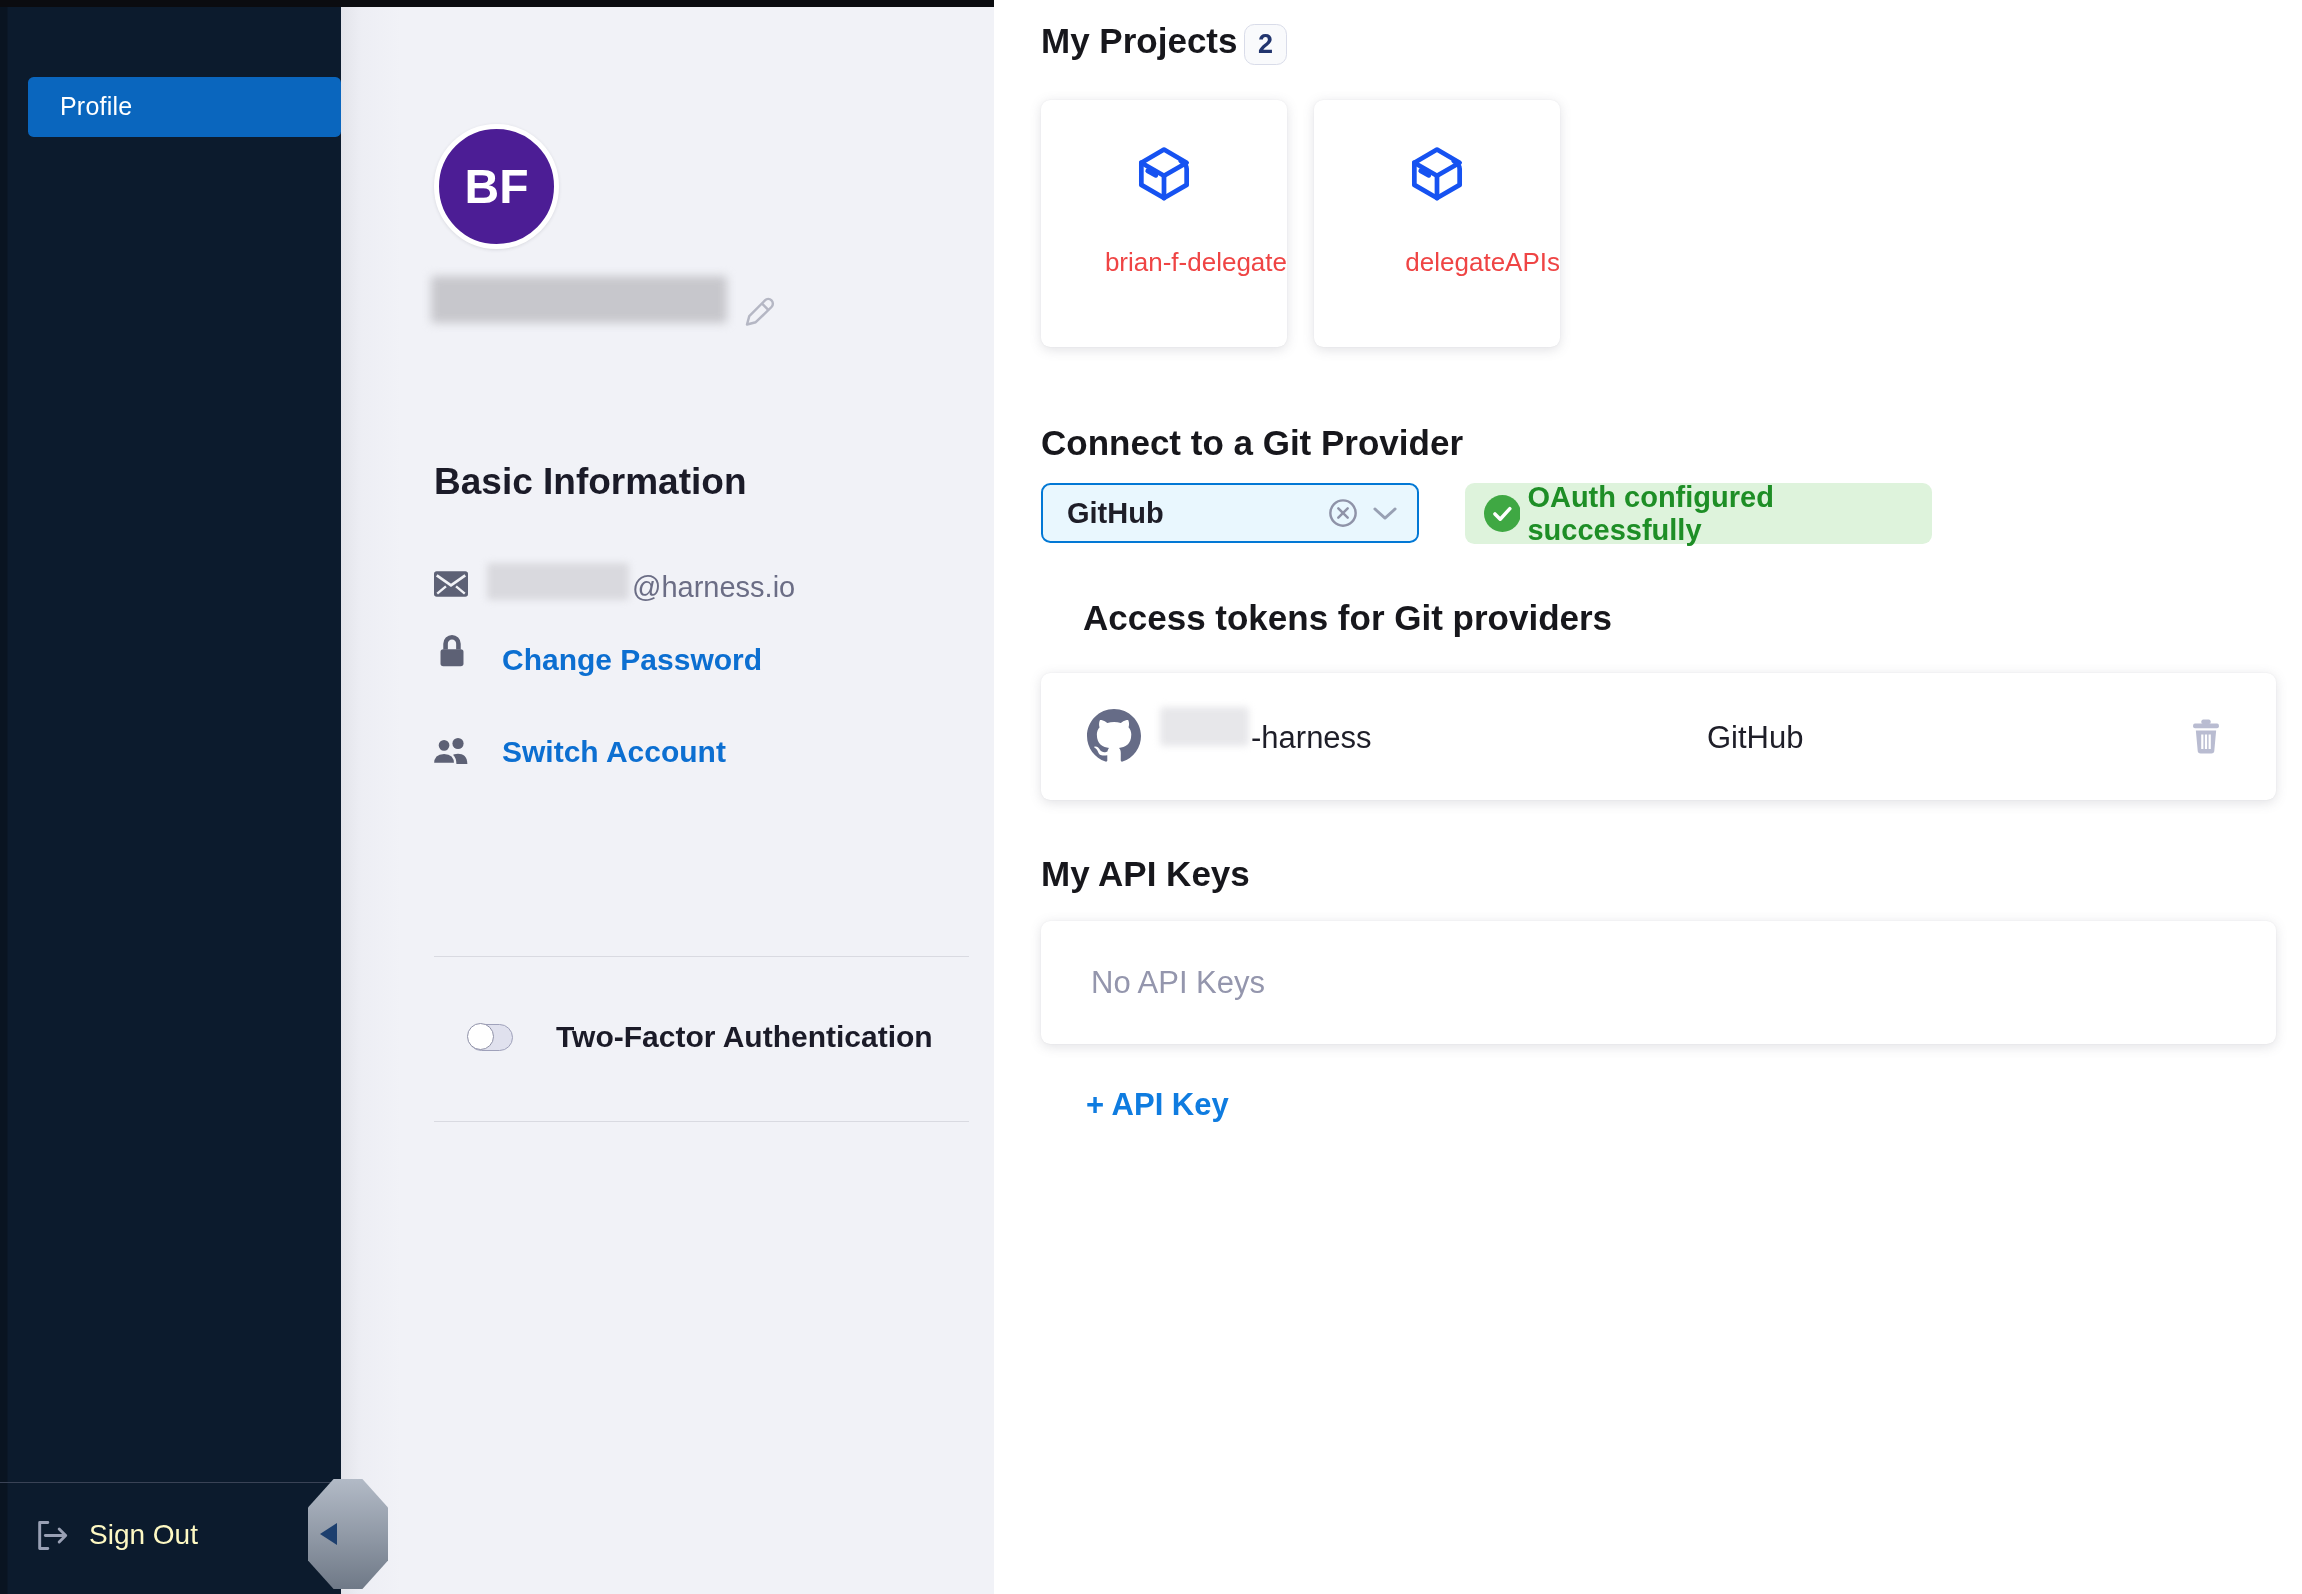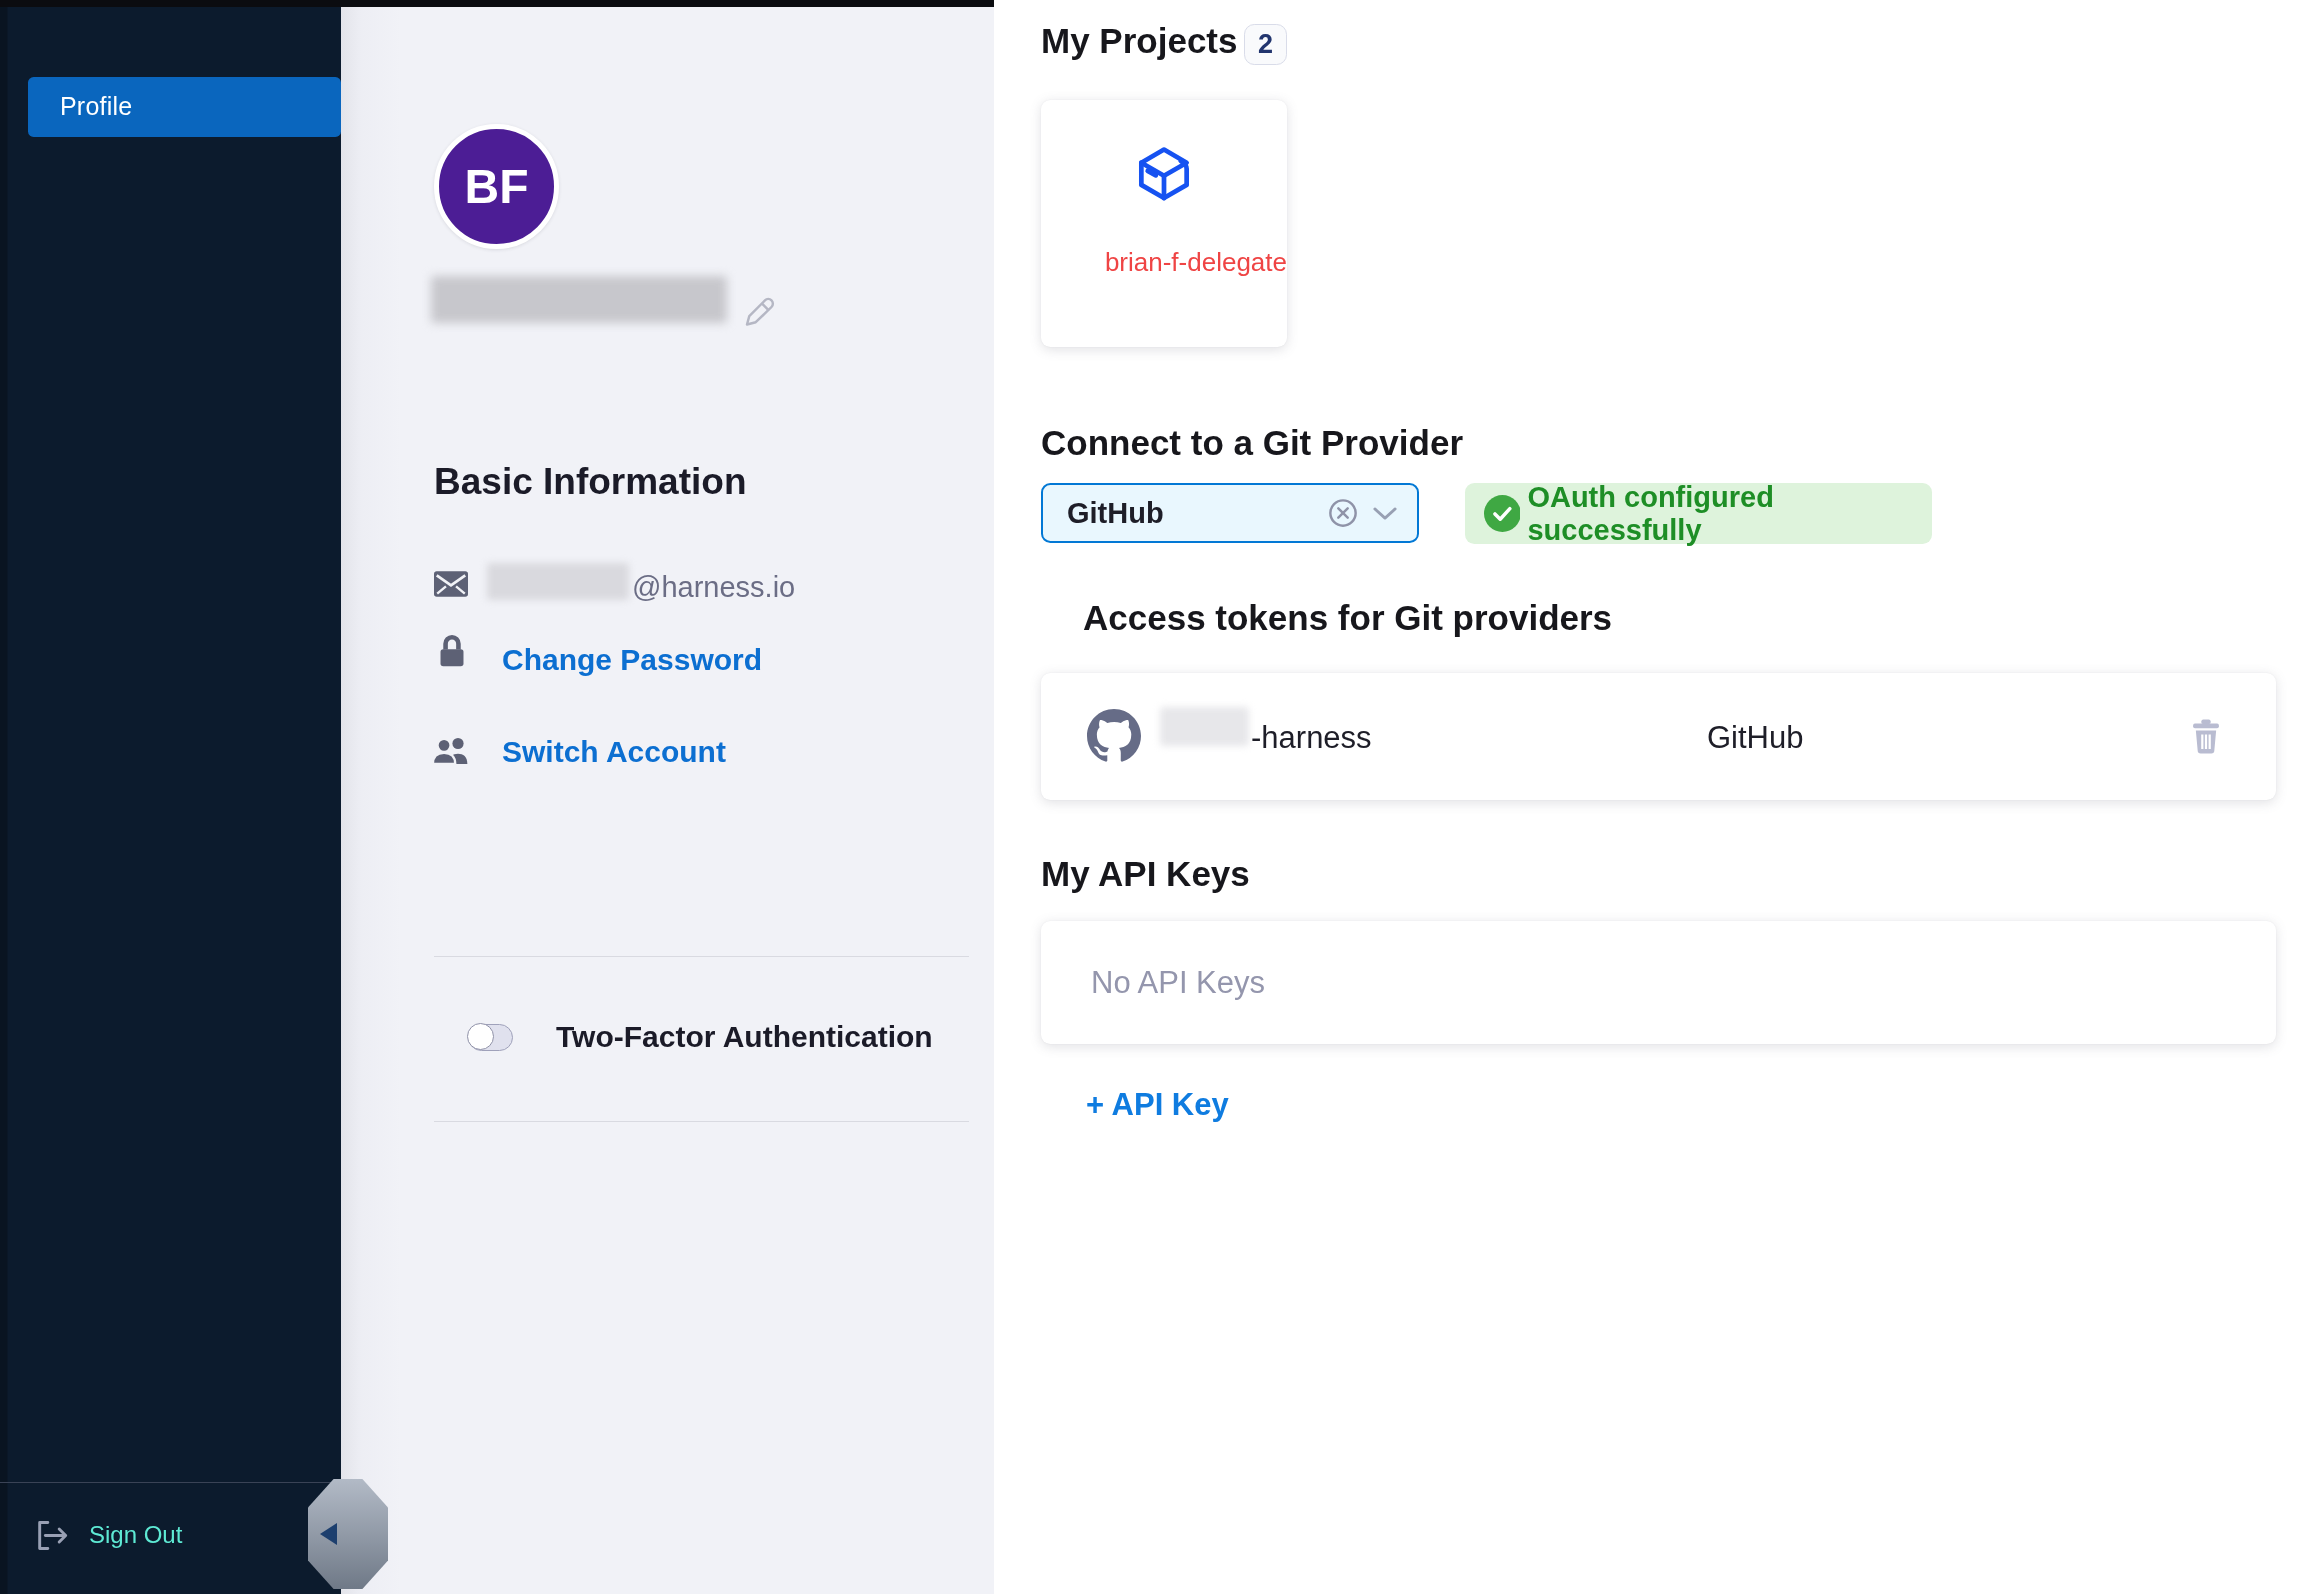--- a/index.html
+++ b/index.html
@@ -15,21 +15,21 @@
 
   
   .sidebar{left:0;top:6.5px;width:341px;height:1588px;background:#0c1b2d;
            box-shadow:inset 7.5px 0 0 rgba(0,0,0,0.25);}
   .nav-item{position:absolute;left:28px;top:70px;width:313px;height:60px;
             background:#0a66be;border-radius:5.6px;display:flex;align-items:center;
             cursor:pointer;}
   .nav-item span{color:#ffffff;font-size:25px;font-weight:500;padding-left:32px;letter-spacing:0.2px;}
   .sidebar-divider{position:absolute;left:0;top:1475px;width:341px;height:0.9px;background:#3a4356;}
   .signout{position:absolute;left:34px;top:1510px;display:flex;align-items:center;gap:16px;cursor:pointer;}
-  .signout span{color:#5eead4;font-size:24px;}
+  .signout span{color:#fef9c3;font-size:28px;}
 
   
   .handle{left:308px;top:1479px;width:80px;height:110px;z-index:6;
           background:linear-gradient(180deg,#b2bac6 0%,#8e97a4 55%,#6f7987 100%);
           clip-path:polygon(32% 0,68% 0,100% 26%,100% 74%,68% 100%,32% 100%,0 74%,0 26%);
           cursor:pointer;}
   .handle .tri{position:absolute;left:12px;top:44px;width:0;height:0;
           border-top:11.2px solid transparent;border-bottom:11.2px solid transparent;
           border-right:17px solid #1d3f6e;}
 
@@ -183,20 +183,29 @@
   <div class="abs card proj-card c1">
     <svg width="58" height="58" viewBox="0 0 64 64" fill="none" stroke="#1652f1" stroke-width="5.2" stroke-linecap="round" stroke-linejoin="round">
       <path d="M32 5 L57 19.5 L32 34 L7 19.5 Z"></path>
       <path d="M7 19.5 L7 44 L32 58.5 L32 34"></path>
       <path d="M50.5 17.5 C55.5 20.5 57 22.5 57 26.5 L57 44 L32 58.5"></path>
       <path d="M14 28.5 L23 33.5"></path>
     </svg>
     <div class="proj-label">brian-f-delegate</div>
   </div>
 
+  <div class="abs card proj-card c2">
+    <svg width="58" height="58" viewBox="0 0 64 64" fill="none" stroke="#1652f1" stroke-width="5.2" stroke-linecap="round" stroke-linejoin="round">
+      <path d="M32 5 L57 19.5 L32 34 L7 19.5 Z"></path>
+      <path d="M7 19.5 L7 44 L32 58.5 L32 34"></path>
+      <path d="M50.5 17.5 C55.5 20.5 57 22.5 57 26.5 L57 44 L32 58.5"></path>
+      <path d="M14 28.5 L23 33.5"></path>
+    </svg>
+    <div class="proj-label">delegateAPIs</div>
+  </div>
 
   <div class="abs h-main h-git">Connect to a Git Provider</div>
 
   <div class="abs select">
     <span class="val">GitHub</span>
     <span class="clear">
       <svg width="30" height="30" viewBox="0 0 32 32" fill="none" stroke="#8f93a8" stroke-width="2.6" stroke-linecap="round">
         <circle cx="16" cy="16" r="13.5"></circle>
         <path d="M11 11 L21 21 M21 11 L11 21"></path>
       </svg>

